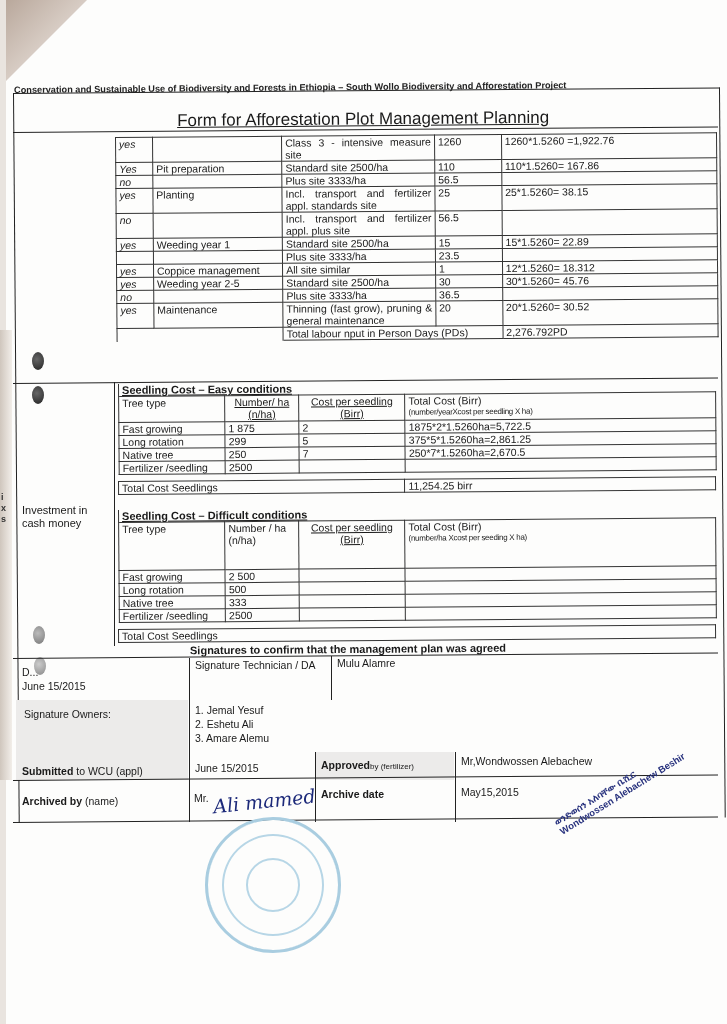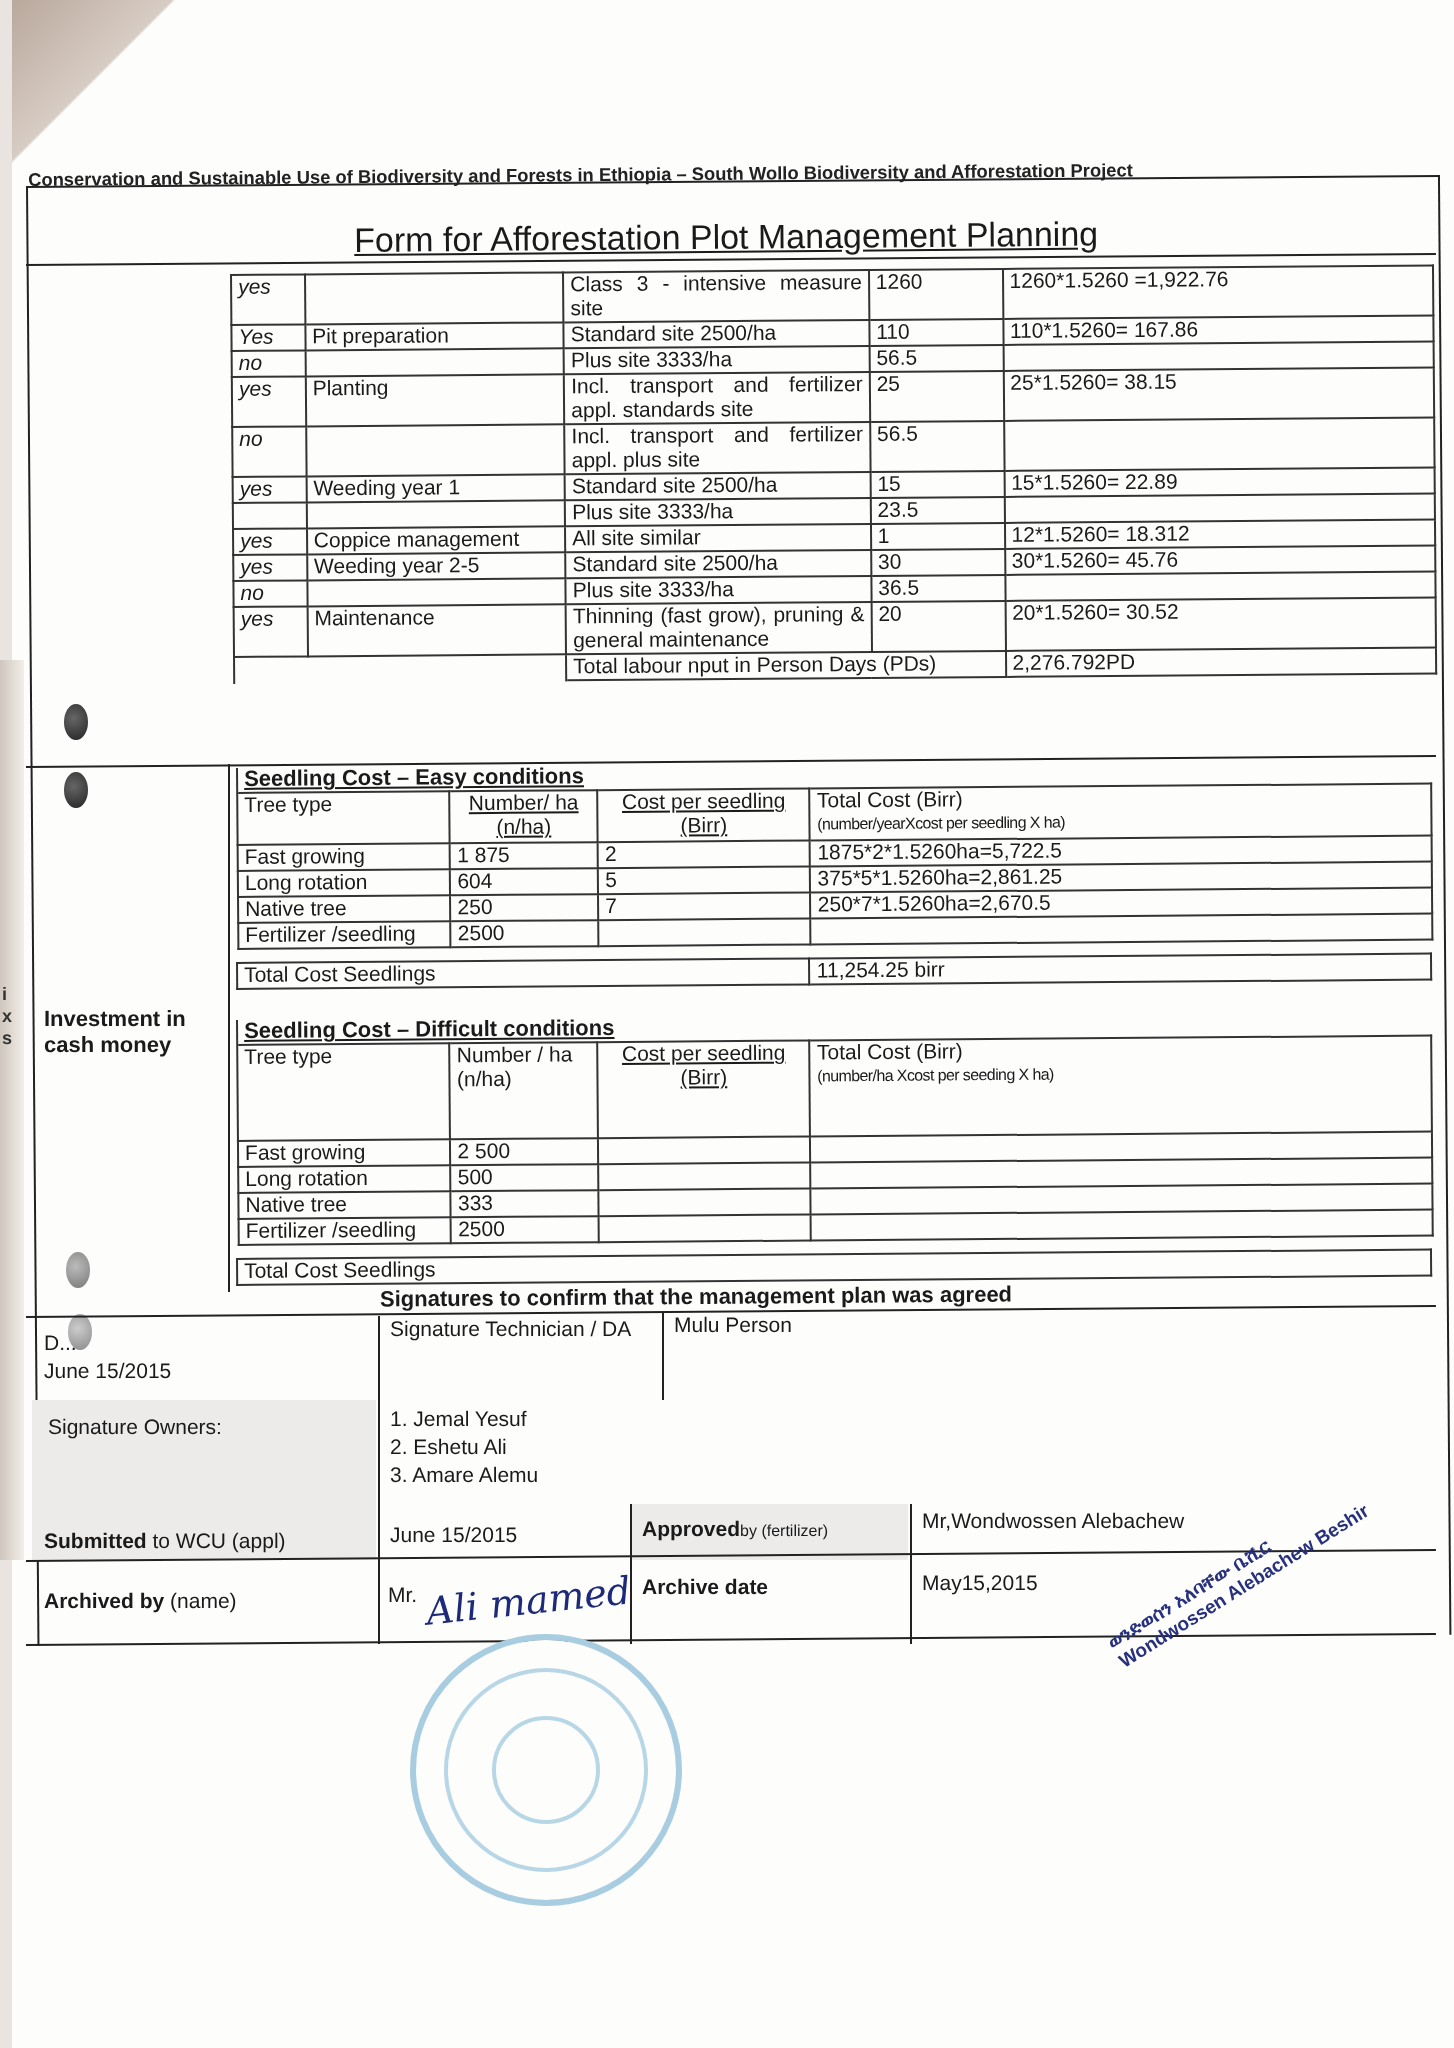--- a/index.html
+++ b/index.html
@@ -14,21 +14,21 @@
   .title-rule { position:absolute; left:13px; top:132px; width:705px; border-top:1.3px solid #222; transform:rotate(-0.45deg); transform-origin:0 0; }
   table { border-collapse:collapse; font-size:10.5px; }
   td { border:1px solid #333; padding:0 3px; vertical-align:top; line-height:12px; }
   .labour { position:absolute; left:115px; top:137px; width:602px; transform:rotate(-0.45deg); transform-origin:0 0; }
   .labour td.c0 { width:30px;font-style:italic; } .labour td.c1 { width:123px; } .labour td.c2 { width:146px; text-align:justify; } .labour td.c3 { width:60px;margin-top:32px; } .labour td.c4 { width:210px; }
   .seed { position:absolute; left:118px; transform:rotate(-0.45deg); transform-origin:0 0; width:598px; }
   .seed td.tt { width:98px; } .seed td.nh { width:66px; } .seed td.cp { width:98px; } .seed td.tc { width:300px; }
   .seed .hd { font-weight:bold; text-decoration:underline; border:none; border-left:1px solid #333; font-size:11px; }
   .small { font-size:8px; letter-spacing:-0.3px; }
   .center { text-align:center;text-decoration:underline; }
-  .invest { position:absolute; left:22px; top:504px; font-size:11px; font-weight:bold; line-height:13px; }
+  .invest { position:absolute; left:22px; top:504px; font-size:11px; font-weight:normal; line-height:13px; }
   .vline { position:absolute; border-left:1.3px solid #222; }
   .hline { position:absolute; border-top:1.3px solid #222; transform:rotate(-0.45deg); transform-origin:0 0; }
   .txt { position:absolute; font-size:10.5px; white-space:nowrap; }
   .b { font-weight:bold; }
   .shade { position:absolute; background:#ecebea; }
   .hole { position:absolute; width:12px; height:18px; border-radius:50%; background:radial-gradient(circle at 40% 40%, #666, #222); }
   .stamp { position:absolute; left:205px; top:817px; width:130px; height:130px; border-radius:50%; border:3px solid #a9cde0; box-shadow: inset 0 0 0 14px #fdfdfc, inset 0 0 0 16px #b7d6e6; }
   .stamp .inner { position:absolute; left:38px; top:38px; width:50px; height:50px; border-radius:50%; border:2px solid #b7d6e6; }
   .bluestamp { position:absolute; left:552px; top:818px; color:#27317d; font-size:9.5px; font-weight:bold; line-height:11px; transform:rotate(-32deg); transform-origin:0 0; white-space:nowrap; }
   .sig { position:absolute; left:213px; top:790px; font-family:"DejaVu Serif", serif; font-style:italic; color:#1d2a7a; font-size:19px; transform:rotate(-6deg); }
@@ -164,21 +164,21 @@
     </tbody>
     <tbody id="easy-body">
       <tr>
         <td class="tt">Fast growing</td>
         <td class="nh">1 875</td>
         <td class="cp">2</td>
         <td class="tc">1875*2*1.5260ha=5,722.5</td>
       </tr>
       <tr>
         <td class="tt">Long rotation</td>
-        <td class="nh">604</td>
+        <td class="nh">299</td>
         <td class="cp">5</td>
         <td class="tc">375*5*1.5260ha=2,861.25</td>
       </tr>
       <tr>
         <td class="tt">Native tree</td>
         <td class="nh">250</td>
         <td class="cp">7</td>
         <td class="tc">250*7*1.5260ha=2,670.5</td>
       </tr>
       <tr>
@@ -259,21 +259,21 @@
 <div class="vline" style="left:189px;top:658px;height:164px;"></div>
 <div class="vline" style="left:331px;top:656px;height:44px;"></div>
 <div class="vline" style="left:315px;top:752px;height:70px;"></div>
 <div class="vline" style="left:455px;top:752px;height:70px;"></div>
 <div class="hline" style="left:13px;top:780px;width:705px;"></div>
 <div class="hline" style="left:13px;top:822px;width:705px;"></div>
 
 <div class="txt" style="left:22px;top:666px">D...</div>
 <div class="txt" style="left:22px;top:680px">June 15/2015</div>
 <div class="txt" style="left:195px;top:659px;white-space:normal;width:132px;line-height:13px">Signature Technician / DA</div>
-<div class="txt" style="left:337px;top:657px">Mulu Person</div>
+<div class="txt" style="left:337px;top:657px">Mulu Alamre</div>
 
 <div class="txt" style="left:24px;top:708px">Signature Owners:</div>
 <div class="txt" style="left:195px;top:704px">1. Jemal Yesuf</div>
 <div class="txt" style="left:195px;top:718px">2. Eshetu Ali</div>
 <div class="txt" style="left:195px;top:732px">3. Amare Alemu</div>
 
 <div class="txt" style="left:22px;top:765px"><b>Submitted</b><span> to WCU (appl)</span></div>
 <div class="txt" style="left:195px;top:762px">June 15/2015</div>
 <div class="txt" style="left:321px;top:759px"><b>Approved</b><span style="font-size:8px">by (fertilizer)</span></div>
 <div class="txt" style="left:461px;top:755px">Mr,Wondwossen Alebachew</div>

